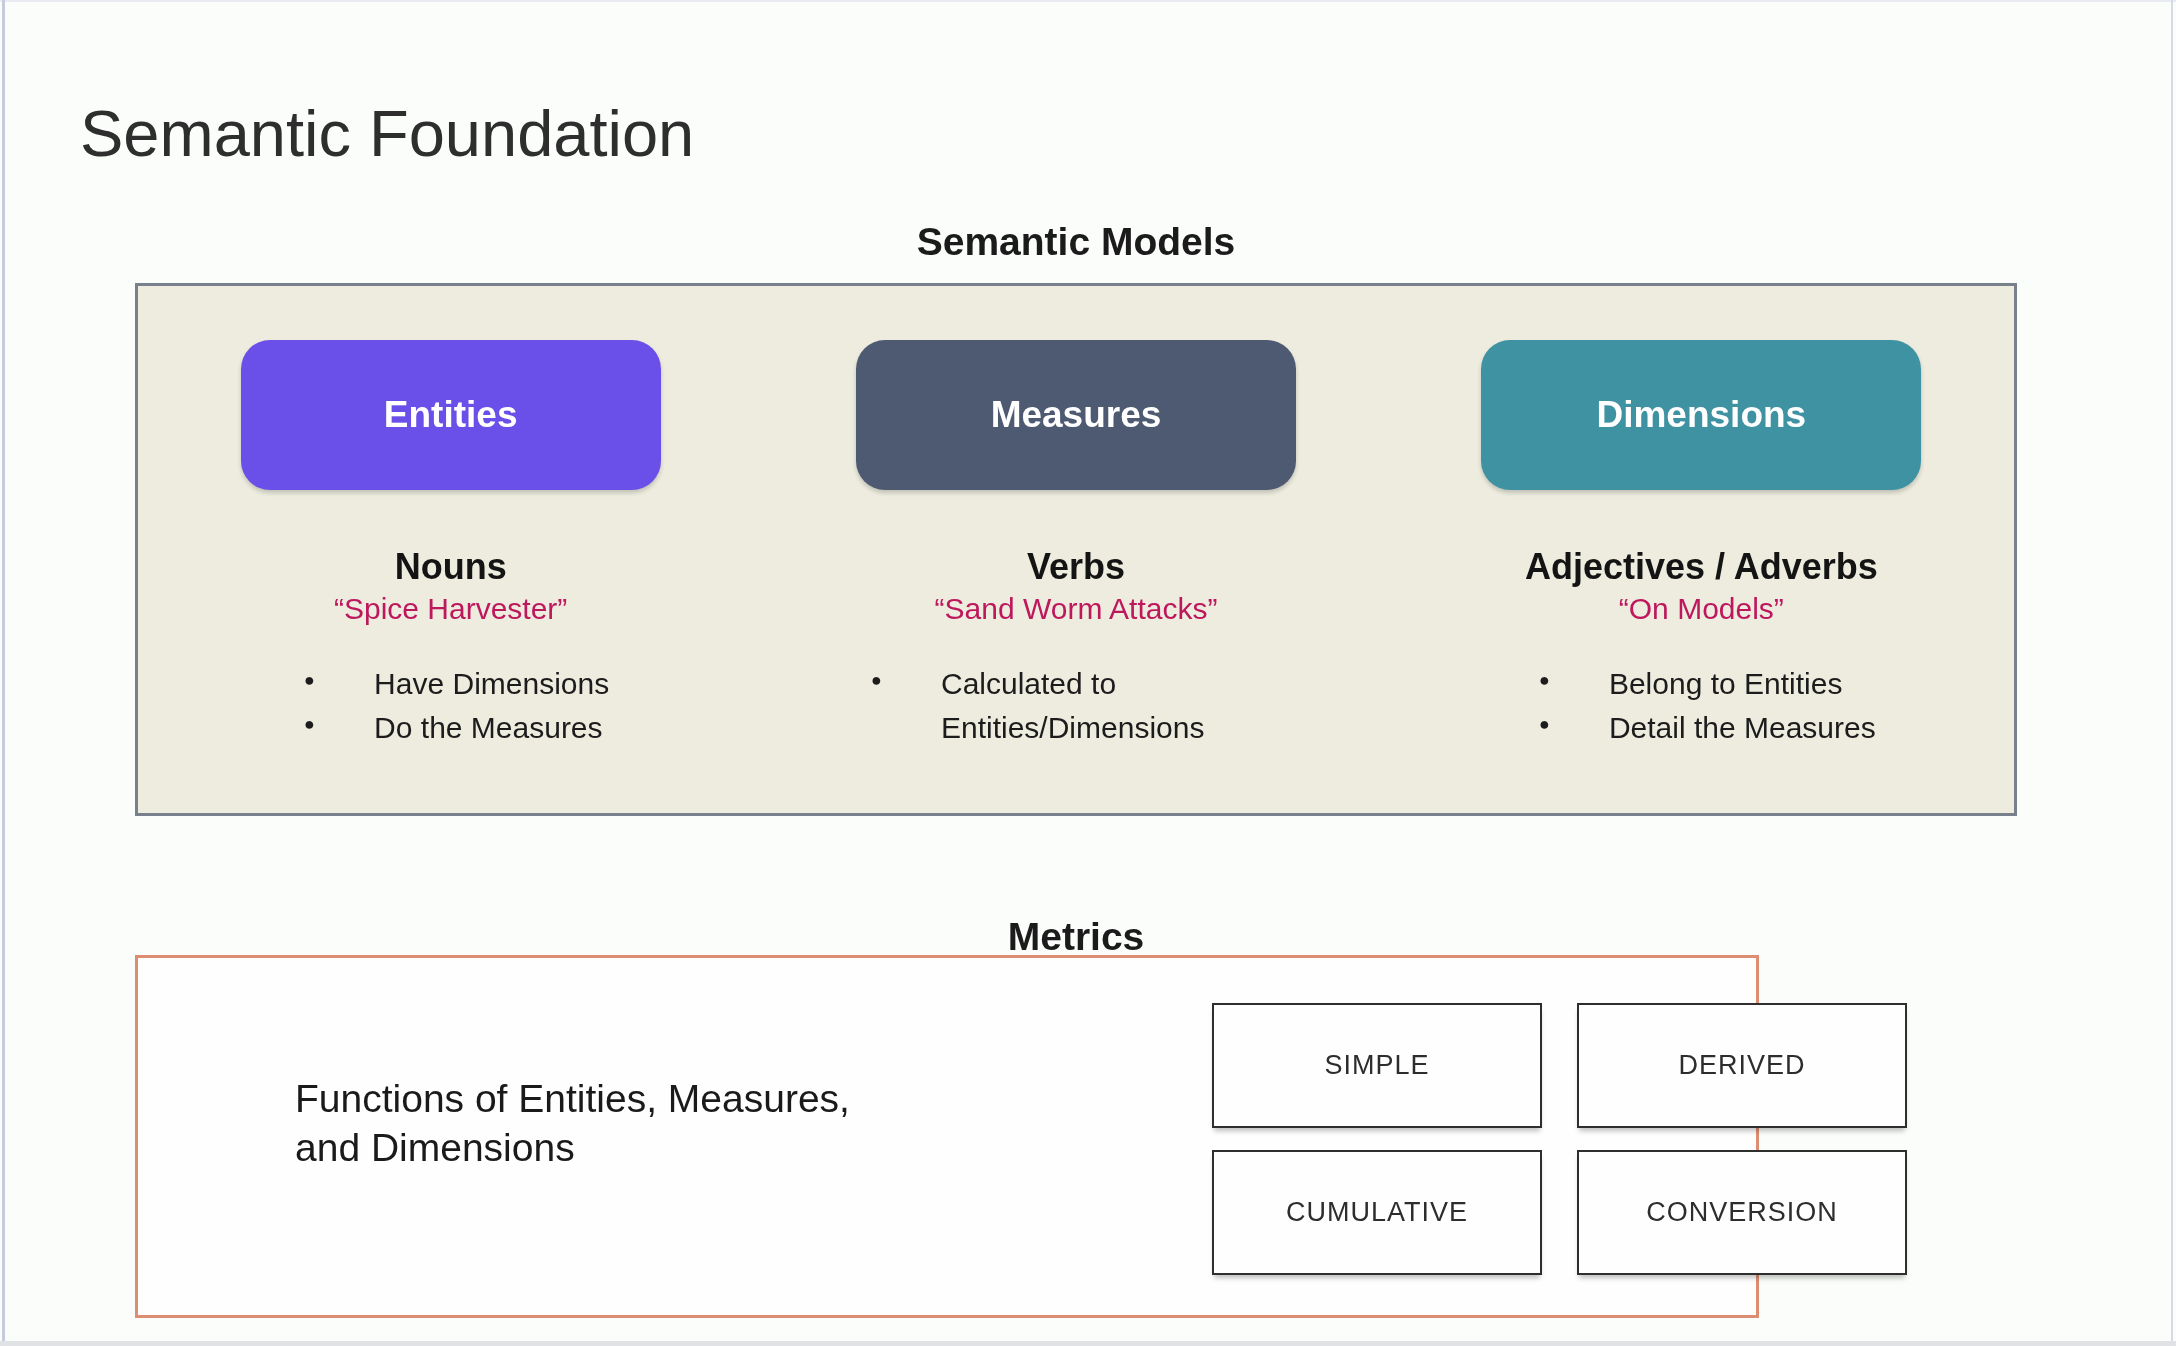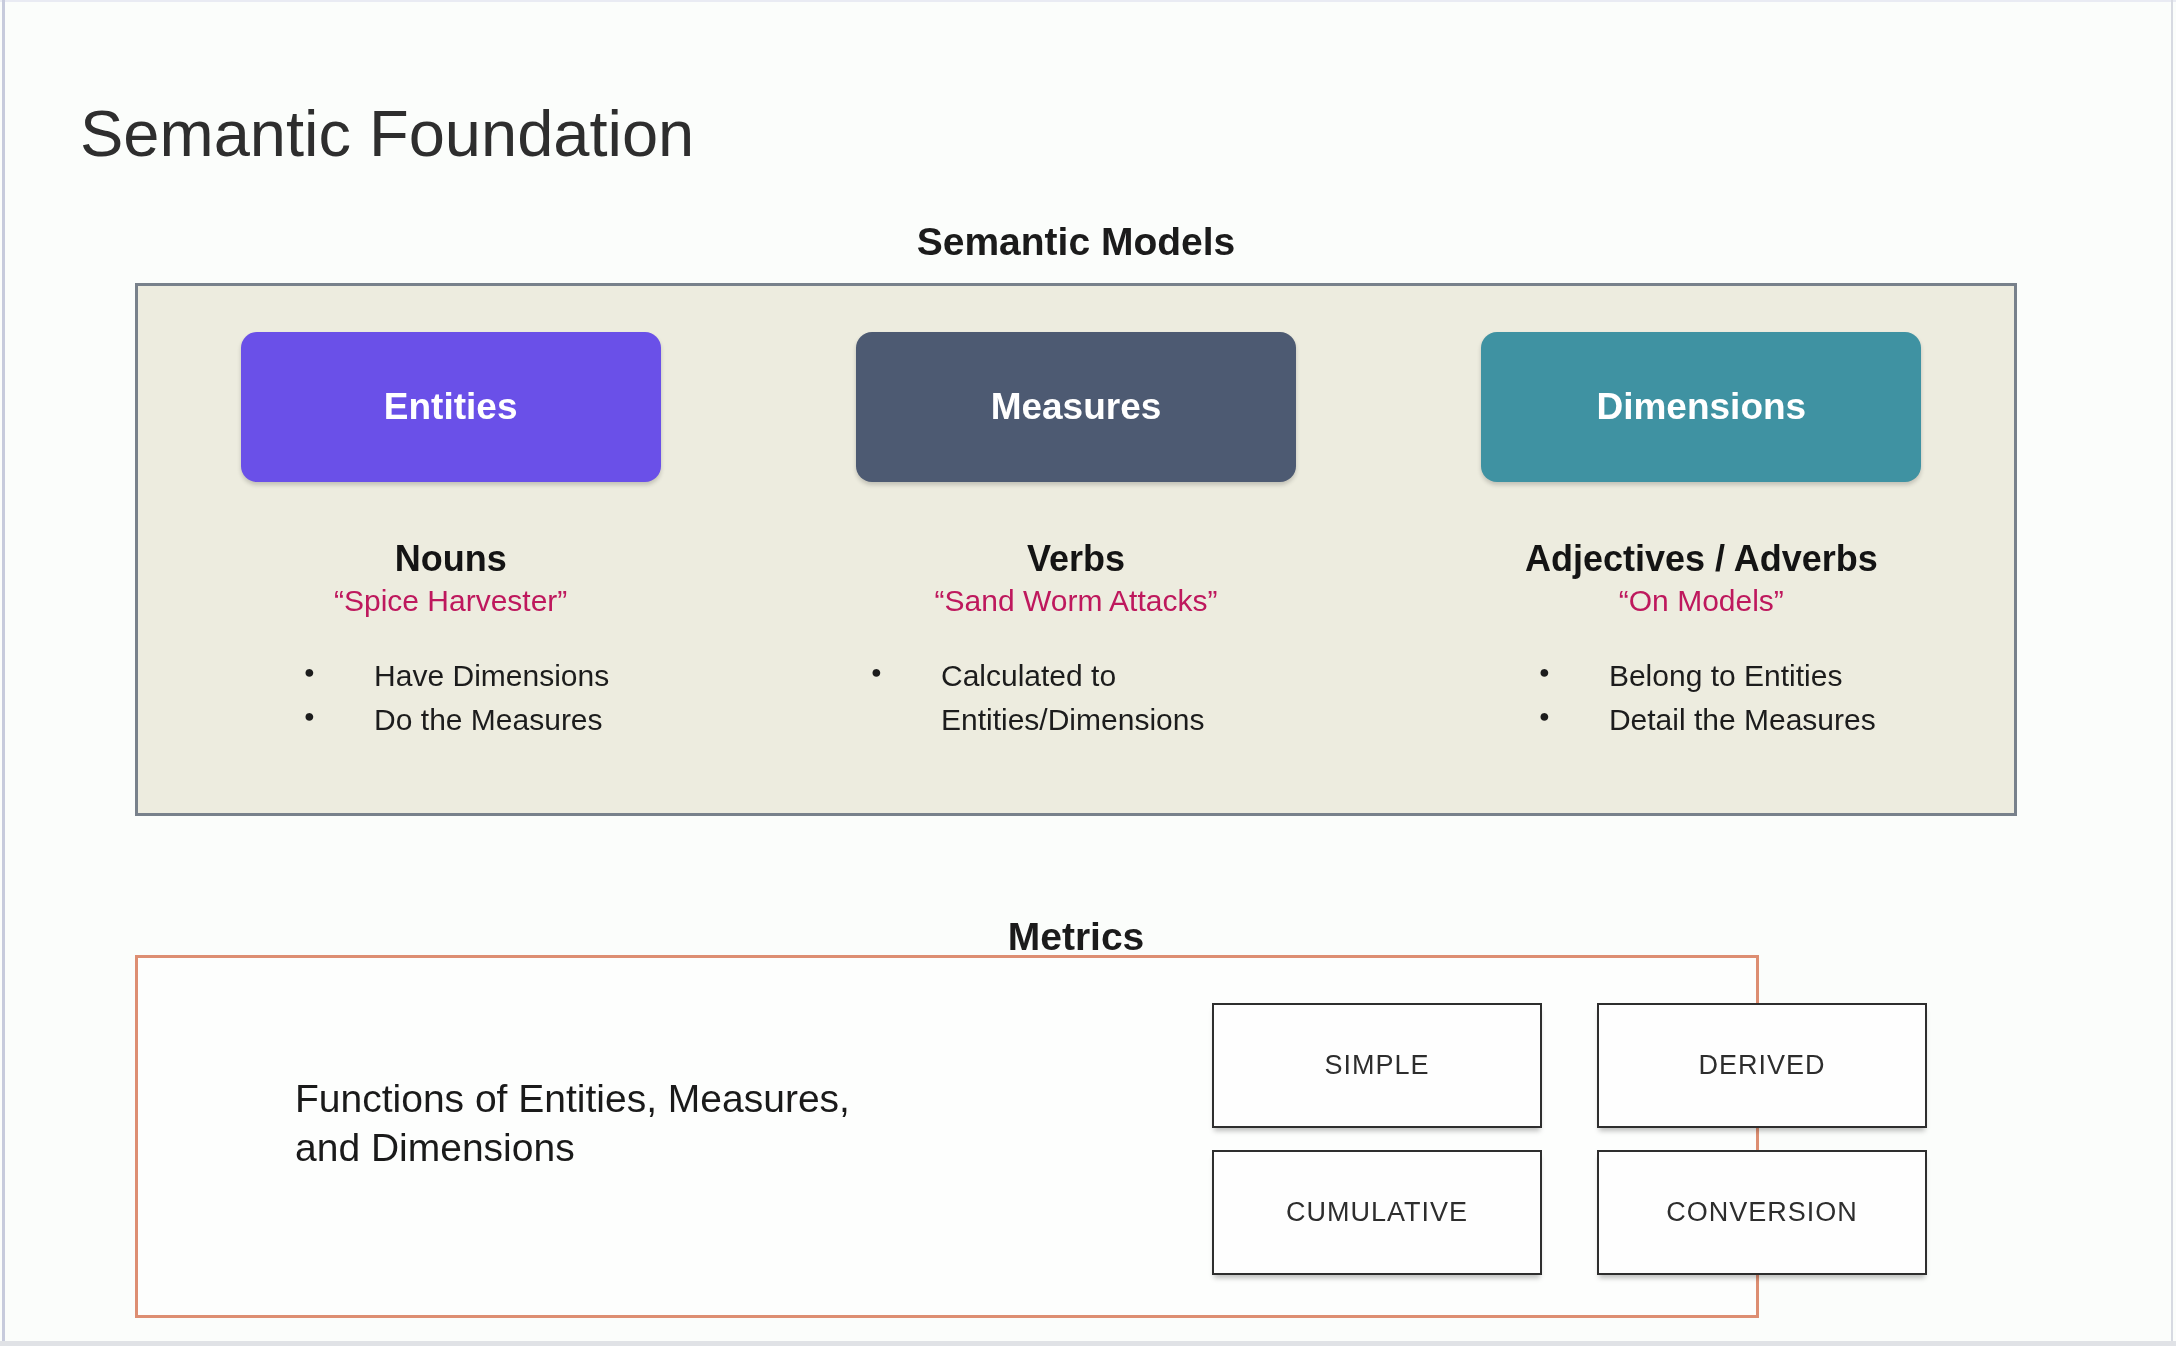--- a/index.html
+++ b/index.html
@@ -27,21 +27,21 @@
   .sm-heading{top:220px;}
   .metrics-heading{top:915px;}
 
   .sm-panel{
     position:absolute;left:135px;top:283px;width:1882px;height:533px;
     box-sizing:border-box;border:3px solid #78818b;background:#edecdf;
     display:flex;padding-top:46px;
   }
   .sm-col{flex:1;text-align:center;}
   .pill{
-    width:440px;height:150px;margin:0 auto;border-radius:16px;
+    width:440px;height:150px;margin:8px auto;border-radius:29px;
     display:flex;align-items:center;justify-content:center;
     color:#ffffff;font-weight:700;font-size:37px;
     box-shadow:0 3px 4px rgba(0,0,0,0.18);
   }
   .pill-entities{background:#6a50e8;width:420px;}
   .pill-measures{background:#4d5a72;}
   .pill-dimensions{background:#3f92a2;}
 
   .col-heading{margin-top:56px;font-size:36px;font-weight:700;color:#141414;}
   .col-quote{margin-top:4px;font-size:30px;color:#be185d;}
@@ -62,21 +62,21 @@
   .metrics-panel{
     position:absolute;left:135px;top:955px;width:1624px;height:363px;
     box-sizing:border-box;border:3px solid #dd8e72;background:#fdfefd;
   }
   .metrics-desc{
     position:absolute;left:157px;top:116px;
     font-size:39px;line-height:1.26;color:#1a1a1a;white-space:pre-line;
   }
   .metrics-grid{
     position:absolute;left:1074px;top:45px;
-    display:grid;grid-template-columns:330px 330px;gap:22px 55px;
+    display:grid;grid-template-columns:330px 330px;gap:22px 35px;
   }
   .metric-box{
     height:125px;box-sizing:border-box;border:2px solid #2e2e2e;background:#fefefe;
     display:flex;align-items:center;justify-content:center;
     font-size:27px;letter-spacing:1px;color:#2d2d2d;
     box-shadow:0 5px 5px -2px rgba(0,0,0,0.25);
   }
 </style>
 </head>
 <body>

